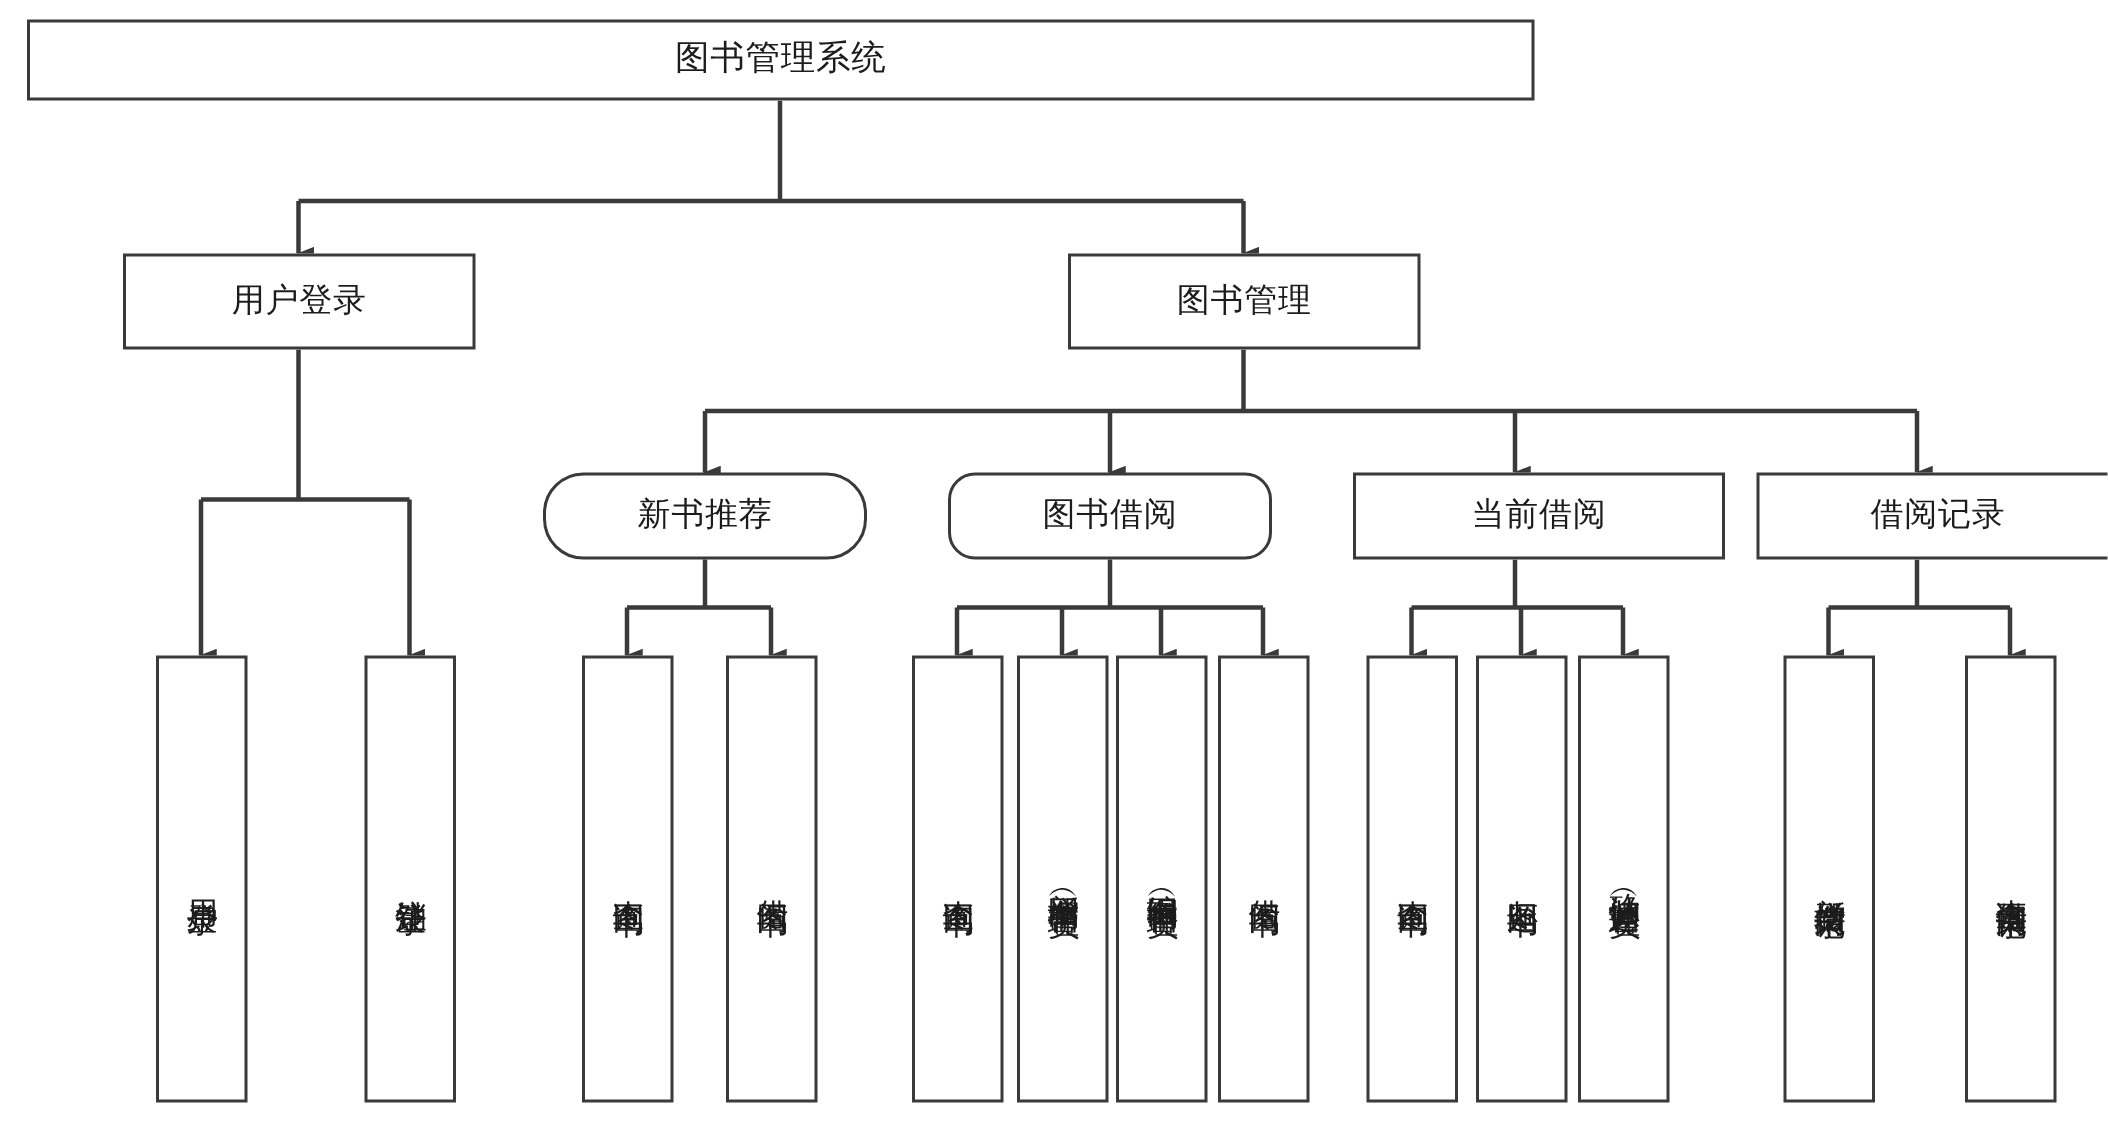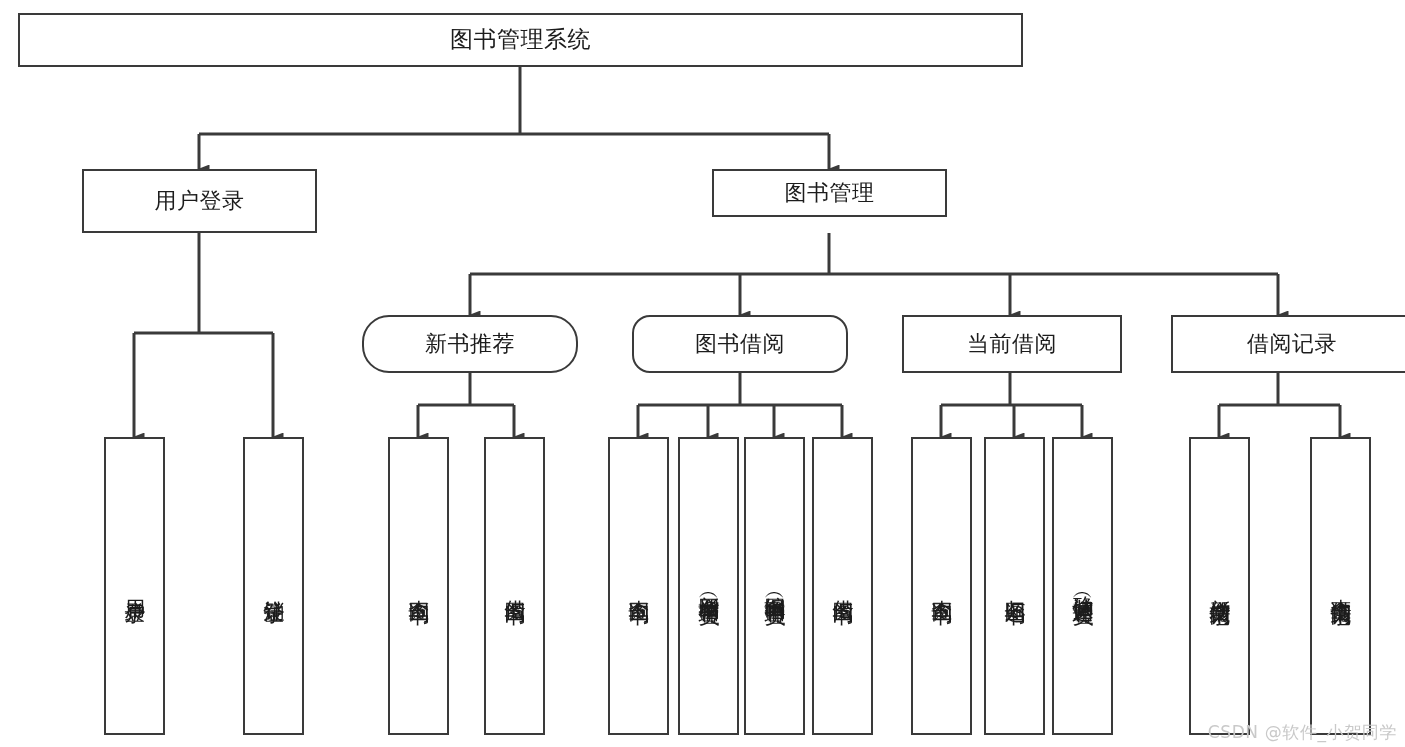--- a/index.html
+++ b/index.html
@@ -112,30 +112,30 @@
       </g>
   </svg>
 
   <div id="nodes-layer">
       <div class="node root" style="left: 18px; top: 13px; width: 1005px; height: 54px;">
         <span class="node-label">图书管理系统</span>
       </div>
       <div class="node" style="left: 82px; top: 169px; width: 235px; height: 64px;">
         <span class="node-label">用户登录</span>
       </div>
-      <div class="node" style="left: 712px; top: 169px; width: 235px; height: 48px;">
+      <div class="node" style="left: 712px; top: 169px; width: 235px; height: 64px;">
         <span class="node-label">图书管理</span>
       </div>
       <div class="node" style="left: 362px; top: 315px; width: 216px; height: 58px; border-radius: 27px;">
         <span class="node-label">新书推荐</span>
       </div>
       <div class="node" style="left: 632px; top: 315px; width: 216px; height: 58px; border-radius: 18px;">
         <span class="node-label">图书借阅</span>
       </div>
-      <div class="node" style="left: 902px; top: 315px; width: 220px; height: 58px;">
+      <div class="node" style="left: 902px; top: 315px; width: 248px; height: 58px;">
         <span class="node-label">当前借阅</span>
       </div>
       <div class="node" style="left: 1171px; top: 315px; width: 242px; height: 58px;">
         <span class="node-label">借阅记录</span>
       </div>
       <div class="node vertical" style="left: 104px; top: 437px; width: 61px; height: 298px;">
         <span class="node-label">用户登录</span>
       </div>
       <div class="node vertical" style="left: 243px; top: 437px; width: 61px; height: 298px;">
         <span class="node-label">注销登录</span>
@@ -168,15 +168,14 @@
         <span class="node-label">确认归还（管理员）</span>
       </div>
       <div class="node vertical" style="left: 1189px; top: 437px; width: 61px; height: 298px;">
         <span class="node-label">新增借阅记录</span>
       </div>
       <div class="node vertical" style="left: 1310px; top: 437px; width: 61px; height: 298px;">
         <span class="node-label">查询借阅记录</span>
       </div>
     </div>
 
-  <div class="watermark">CSDN @软件_小贺同学</div>
 
 </div>
 
 </body></html>

